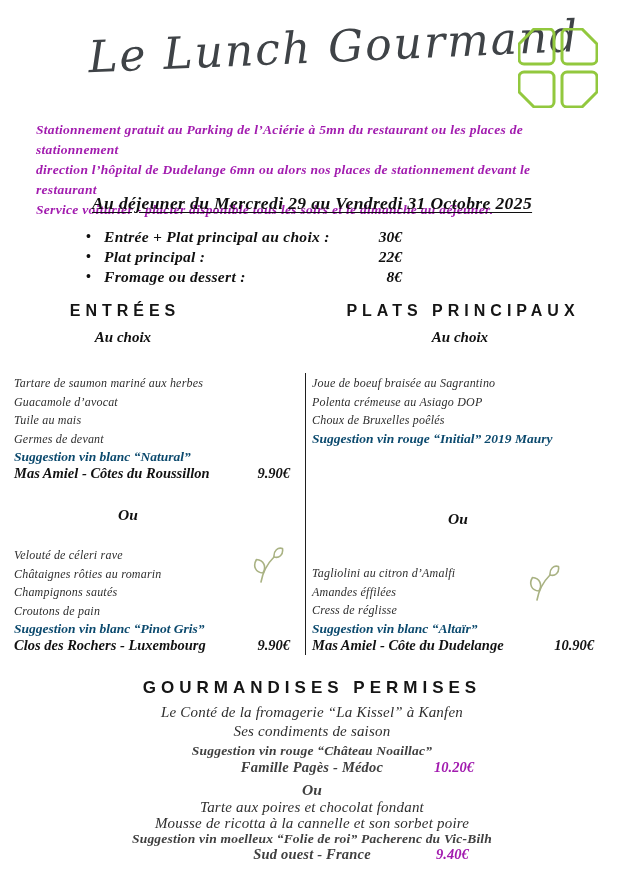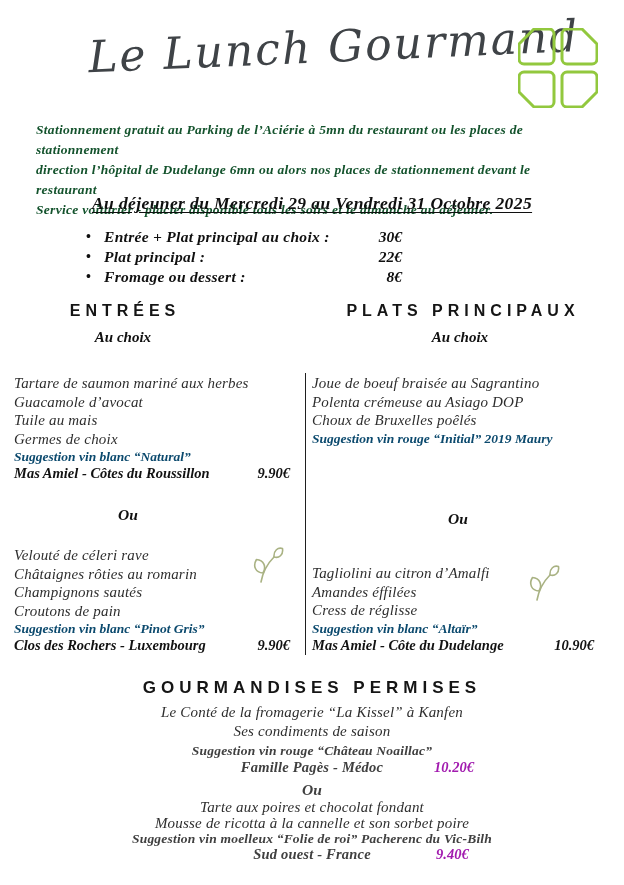--- a/index.html
+++ b/index.html
@@ -14,21 +14,21 @@
     position:absolute; top:22px; left:88px; width:430px;
     font-family:"DejaVu Serif", serif; font-style:italic;
     font-size:44px; letter-spacing:2px; color:#3f4347;
     transform:rotate(-2.5deg); white-space:nowrap;
   }
   .clover { position:absolute; top:28px; right:26px; }
   
   .intro {
     position:absolute; top:120px; left:36px; width:554px;
     font-weight:bold; font-style:italic; font-size:13.5px;
-    line-height:20px; color:#14532d; letter-spacing:0.3px;
+    line-height:20px; color:#a21caf; letter-spacing:0.3px;
   }
   
   .week {
     position:absolute; top:193px; left:0; width:624px; text-align:center;
     font-weight:bold; font-style:italic; font-size:17.5px; color:#101010;
     text-decoration:underline; text-underline-offset:3px; letter-spacing:0.4px;
   }
   
   .formulas {
     position:absolute; top:227px; left:86px; list-style:none;
@@ -51,21 +51,21 @@
     font-weight:bold; font-style:italic; font-size:15px; color:#101010;
   }
   .col-sub.left  { left:0;   width:246px; }
   .col-sub.right { left:310px; width:300px; }
   
   .divider {
     position:absolute; left:305px; top:373px; height:282px; width:0;
     border-left:1.5px solid #1f1f1f;
   }
   .block { position:absolute; font-style:italic; }
-  .block .item { font-size:15px; line-height:18.6px; color:#2e2e2e; letter-spacing:0.2px; }
+  .block .item { font-size:12px; line-height:18.6px; color:#2e2e2e; letter-spacing:0.2px; }
   .block .sugg { font-size:13.5px; line-height:16px; font-weight:bold; color:#0c4a6e; margin-top:1px; }
   .producer-row {
     display:flex; justify-content:space-between;
     font-size:14.5px; line-height:17px; font-weight:bold; color:#121212;
   }
   .blk-e1 { top:374px; left:14px;  width:276px; }
   .blk-e2 { top:546px; left:14px;  width:276px; }
   .blk-p1 { top:374px; left:312px; width:282px; }
   .blk-p2 { top:564px; left:312px; width:282px; }
   .ou {
@@ -144,21 +144,21 @@
   <div class="col-title right">PLATS PRINCIPAUX</div>
   <div class="col-sub left">Au choix</div>
   <div class="col-sub right">Au choix</div>
 
   <div class="divider"></div>
 
   <div class="block blk-e1">
     <div class="item">Tartare de saumon mariné aux herbes</div>
     <div class="item">Guacamole d’avocat</div>
     <div class="item">Tuile au mais</div>
-    <div class="item">Germes de choix</div>
+    <div class="item">Germes de devant</div>
     <div class="sugg">Suggestion vin blanc “Natural”</div>
     <div class="producer-row">
       <span>Mas Amiel - Côtes du Roussillon</span>
       <span>9.90€</span>
     </div>
   </div>
 
   <div class="ou ou-left">Ou</div>
 
   <div class="block blk-e2">

